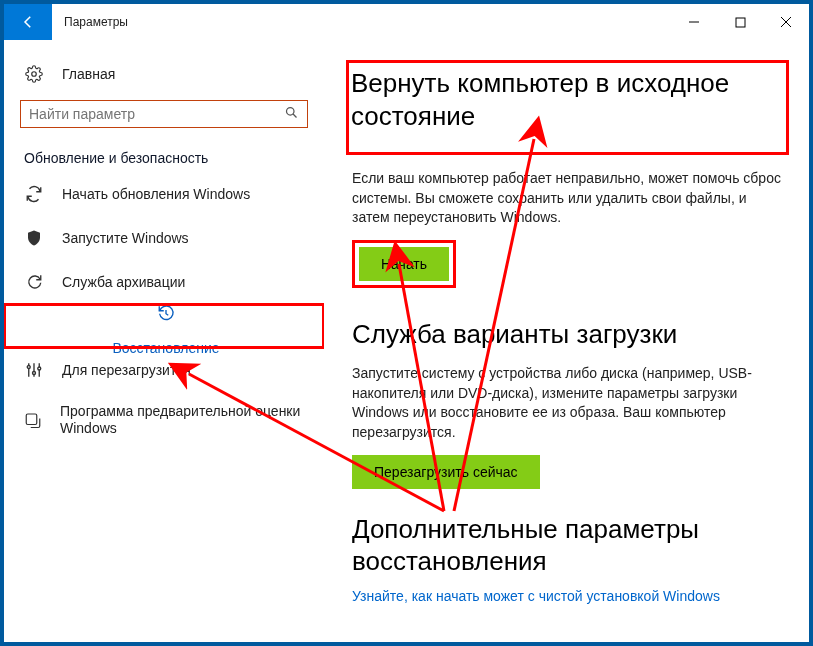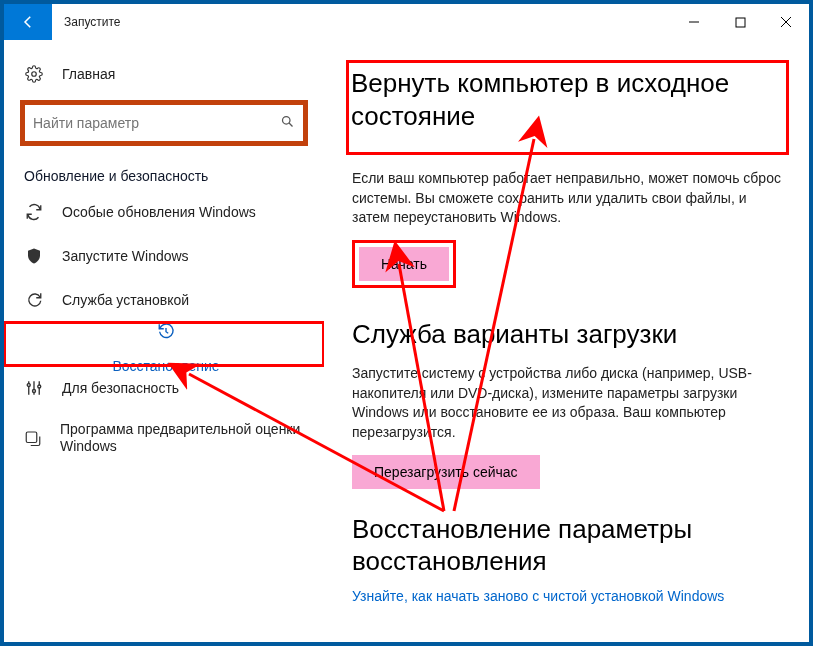--- a/index.html
+++ b/index.html
@@ -74,22 +74,22 @@
     padding: 0 16px 0 20px;
     cursor: pointer;
     gap: 18px;
     color: #222;
   }
   .side-row.home { height: 40px; margin-bottom: 6px; }
   .side-row .icon { width: 20px; display:flex; align-items:center; justify-content:center; color:#333;}
   .search-wrap { padding: 0 16px 10px 16px; }
   .search-box {
     width: 100%;
-    height: 46px;
-    border: 5px solid #c2410c;
+    height: 28px;
+    border: 1px solid #c2410c;
     display: flex;
     align-items: center;
     padding: 0 8px;
   }
   .search-box input {
     flex: 1; border: none; outline: none; font-size: 14px; color:#666;
     background: transparent;
   }
   .search-box .sicon { color:#555; }
   .group-label {
@@ -127,21 +127,21 @@
   .main p.desc {
     font-size: 14px;
     color: #222;
     line-height: 1.4;
     margin-bottom: 12px;
   }
   .btn {
     display: inline-flex;
     align-items: center;
     justify-content: center;
-    background: #f9a8d4;
+    background: #84cc16;
     border: none;
     height: 34px;
     padding: 12px 22px;
     font-size: 14px;
     color: #000;
     cursor: pointer;
   }
   .btn-box { display:inline-block; border:3px solid #ff0000; padding:4px; margin-bottom:30px;}
   .section2 { margin-bottom: 24px; }
   .link { color: #0066cc; cursor: pointer; }
@@ -157,21 +157,21 @@
 <body>
 
 <div class="window">
 
   <div class="titlebar">
     <div class="back">
       <svg width="18" height="18" viewBox="0 0 24 24" fill="none" stroke="currentColor" stroke-width="2">
         <path d="M15 5l-7 7 7 7"></path>
       </svg>
     </div>
-    <div class="title">Запустите</div>
+    <div class="title">Параметры</div>
     <div class="win-controls">
       <div class="win-btn">
         <svg width="12" height="12" viewBox="0 0 12 12">
             <line x1="1" y1="6" x2="11" y2="6" stroke="#000" stroke-width="1"></line>
           </svg>
       </div>
       <div class="win-btn">
         <svg width="11" height="11" viewBox="0 0 11 11">
             <rect x="1" y="1" width="9" height="9" fill="none" stroke="#000" stroke-width="1"></rect>
           </svg>
@@ -213,40 +213,40 @@
 
       <div class="side-row">
         <span class="icon">
           <svg width="18" height="18" viewBox="0 0 24 24" fill="none" stroke="currentColor" stroke-width="1.8">
               <path d="M21 3v6h-6"></path>
               <path d="M3 21v-6h6"></path>
               <path d="M20 8A8 8 0 0 0 6 5"></path>
               <path d="M4 16a8 8 0 0 0 14 3"></path>
             </svg>
         </span>
-        <span>Особые обновления Windows</span>
+        <span>Начать обновления Windows</span>
       </div>
 
       <div class="side-row">
         <span class="icon">
           <svg width="18" height="18" viewBox="0 0 24 24" fill="currentColor">
               <path d="M12 2l8 3v6c0 5-3.4 9.3-8 11-4.6-1.7-8-6-8-11V5l8-3z"></path>
             </svg>
         </span>
         <span>Запустите Windows</span>
       </div>
 
       <div class="side-row">
         <span class="icon">
           <svg width="18" height="18" viewBox="0 0 24 24" fill="none" stroke="currentColor" stroke-width="1.8">
               <path d="M21 3v6h-6"></path>
               <path d="M20 8A8 8 0 1 0 21 13"></path>
             </svg>
         </span>
-        <span>Служба установкой</span>
+        <span>Служба архивации</span>
       </div>
 
       <div class="side-row selected-box">
         <span class="icon" style="color:#0a5fbf">
           <svg width="18" height="18" viewBox="0 0 24 24" fill="none" stroke="currentColor" stroke-width="1.8">
               <path d="M3 3v6h6"></path>
               <path d="M3.5 13A9 9 0 1 0 6 5.3L3 9"></path>
               <path d="M12 8v5l3 2"></path>
             </svg>
         </span>
@@ -258,21 +258,21 @@
         <span class="icon">
           <svg width="18" height="18" viewBox="0 0 24 24" fill="none" stroke="currentColor" stroke-width="1.8">
               <line x1="5" y1="3" x2="5" y2="21"></line>
               <line x1="12" y1="3" x2="12" y2="21"></line>
               <line x1="19" y1="3" x2="19" y2="21"></line>
               <circle cx="5" cy="8" r="2" fill="#fff"></circle>
               <circle cx="12" cy="16" r="2" fill="#fff"></circle>
               <circle cx="19" cy="10" r="2" fill="#fff"></circle>
             </svg>
         </span>
-        <span>Для безопасность</span>
+        <span>Для перезагрузится</span>
       </div>
 
       <div class="side-row two-line">
         <span class="icon">
           <svg width="18" height="18" viewBox="0 0 24 24" fill="none" stroke="currentColor" stroke-width="1.6">
               <rect x="3" y="4" width="14" height="14" rx="2"></rect>
               <path d="M9 22h10a2 2 0 0 0 2-2V10"></path>
             </svg>
         </span>
         <span class="multiline">Программа предварительной оценки Windows</span>
@@ -288,22 +288,22 @@
         <button class="btn">Начать</button>
       </div>
 
       <div class="section2">
         <h1>Служба варианты загрузки</h1>
         <p class="desc">Запустите систему с устройства либо диска (например, USB-накопителя или DVD-диска), измените параметры загрузки Windows или восстановите ее из образа. Ваш компьютер перезагрузится.</p>
         <button class="btn">Перезагрузить сейчас</button>
       </div>
 
       <div>
-        <h1 style="margin-bottom:10px">Восстановление параметры восстановления</h1>
-        <span class="link">Узнайте, как начать заново с чистой установкой Windows</span>
+        <h1 style="margin-bottom:10px">Дополнительные параметры восстановления</h1>
+        <span class="link">Узнайте, как начать может с чистой установкой Windows</span>
       </div>
     </div>
   </div>
 
   <svg class="overlay">
     <defs>
       <marker id="ah" markerWidth="12" markerHeight="12" refX="2" refY="5" orient="auto">
         <path d="M0,0 L10,5 L0,10 L3,5 z" fill="#ff0000"></path>
       </marker>
     </defs>

